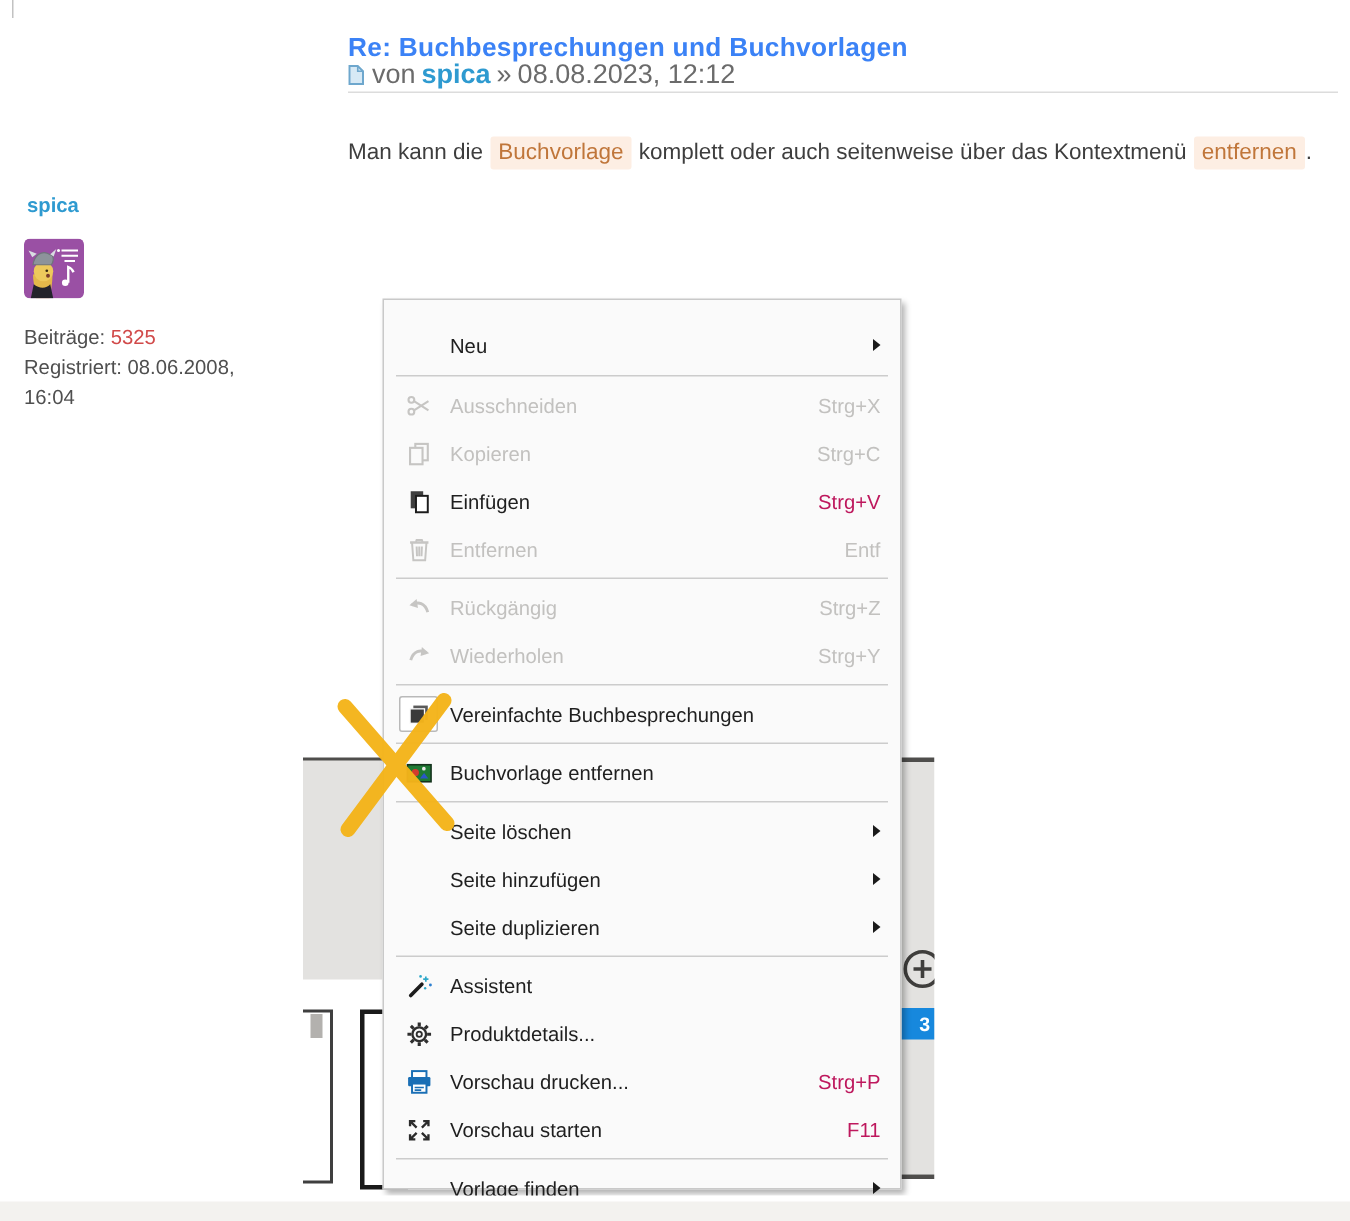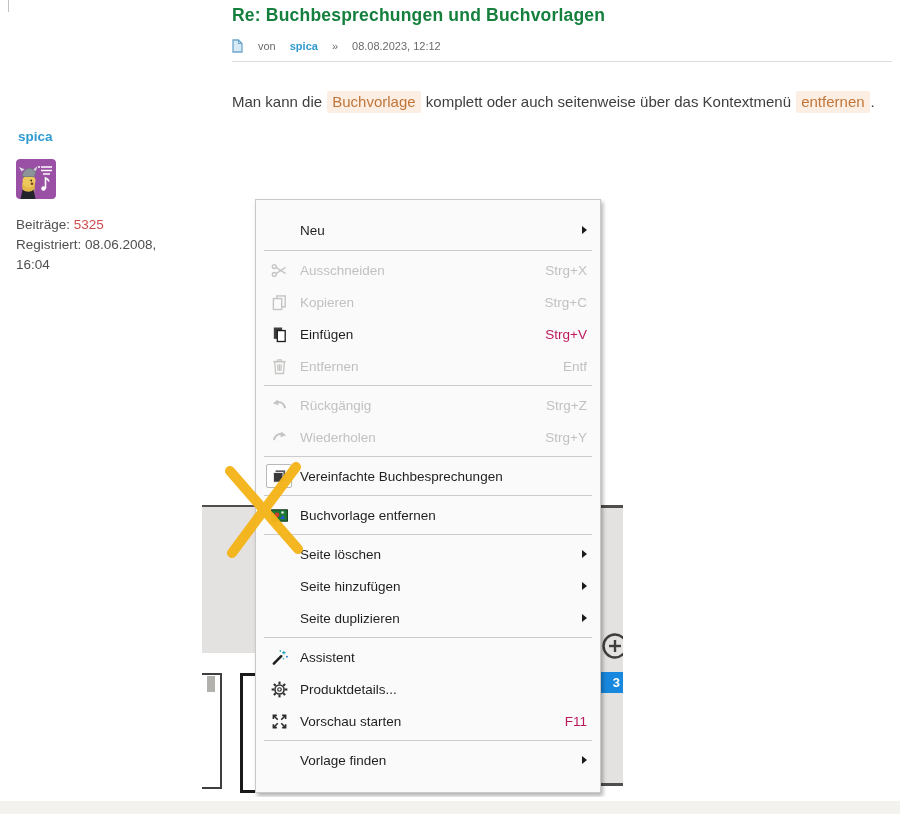--- a/index.html
+++ b/index.html
@@ -4,23 +4,23 @@
 <style>
   html,body{margin:0;padding:0;background:#fff;}
   .page{position:relative;width:900px;height:814px;overflow:hidden;background:#ffffff;
         font-family:"Liberation Sans",sans-serif;}
   .abs{position:absolute;}
 
   
   .top-tick{left:8px;top:0;width:1px;height:12px;background:#c2c2c2;}
 
   
-  .post-title{left:232px;top:5px;font-size:17.5px;font-weight:bold;color:#15803d;
+  .post-title{left:232px;top:21px;font-size:17.5px;font-weight:bold;color:#3b82f6;
               letter-spacing:.2px;text-decoration:none;}
-  .byline{left:232px;top:39px;font-size:11px;color:#6b6b6b;display:flex;align-items:center;gap:14px;}
+  .byline{left:232px;top:39px;font-size:18px;color:#6b6b6b;display:flex;align-items:center;gap:4px;}
   .byline .author{color:#2e9ad0;font-weight:bold;text-decoration:none;}
   .doc-icon{display:inline-block;margin-right:1px;}
   .header-rule{left:232px;top:61px;width:660px;height:1px;background:#dcdcdc;}
 
   .post-text{left:232px;top:79px;width:660px;font-size:15px;color:#3e3e3e;line-height:22px;margin-top:12px;}
   .post-text .hl{color:#c0763a;background:#fdeee3;padding:2px 5px 3px;border-radius:2px;margin:0 1px;}
 
   
   .uname{left:18px;top:129px;font-size:13.5px;font-weight:bold;color:#2e9ad0;text-decoration:none;}
   .avatar{left:16px;top:159px;width:40px;height:40px;border-radius:4px;overflow:hidden;}
@@ -365,20 +365,31 @@
             <svg class="isvg" viewBox="0 0 24 24">
               <use href="#ic-gear"></use>
             </svg>
           </span>
     <span class="mi-label">Produktdetails...</span>
     <span class="mi-right"></span>
   </div>
         <div class="menu-item">
     <span class="mi-icon">
             <svg class="isvg" viewBox="0 0 24 24">
+              <use href="#ic-printer"></use>
+            </svg>
+          </span>
+    <span class="mi-label">Vorschau drucken...</span>
+    <span class="mi-right">
+            <span class="mi-shortcut">Strg+P</span>
+          </span>
+  </div>
+        <div class="menu-item">
+    <span class="mi-icon">
+            <svg class="isvg" viewBox="0 0 24 24">
               <use href="#ic-fullscreen"></use>
             </svg>
           </span>
     <span class="mi-label">Vorschau starten</span>
     <span class="mi-right">
             <span class="mi-shortcut">F11</span>
           </span>
   </div>
         <div class="menu-sep"></div>
         <div class="menu-item">

